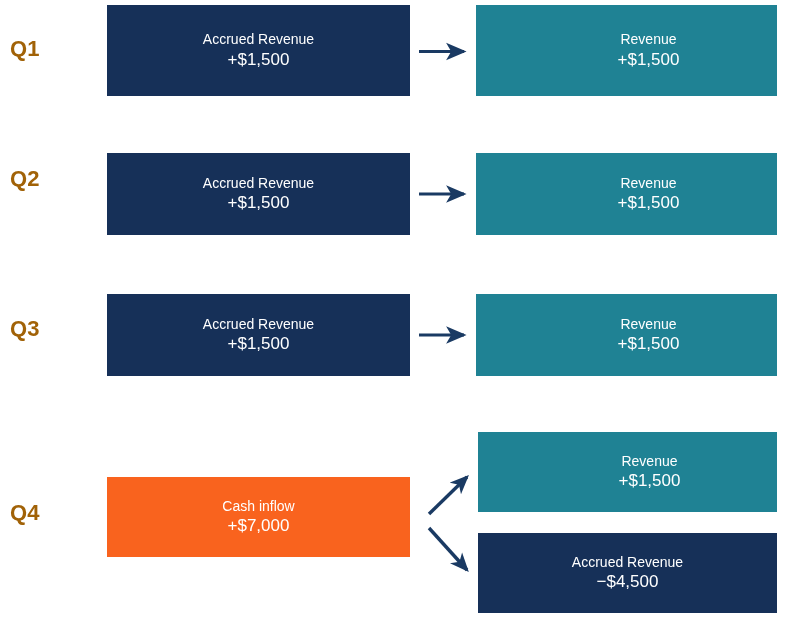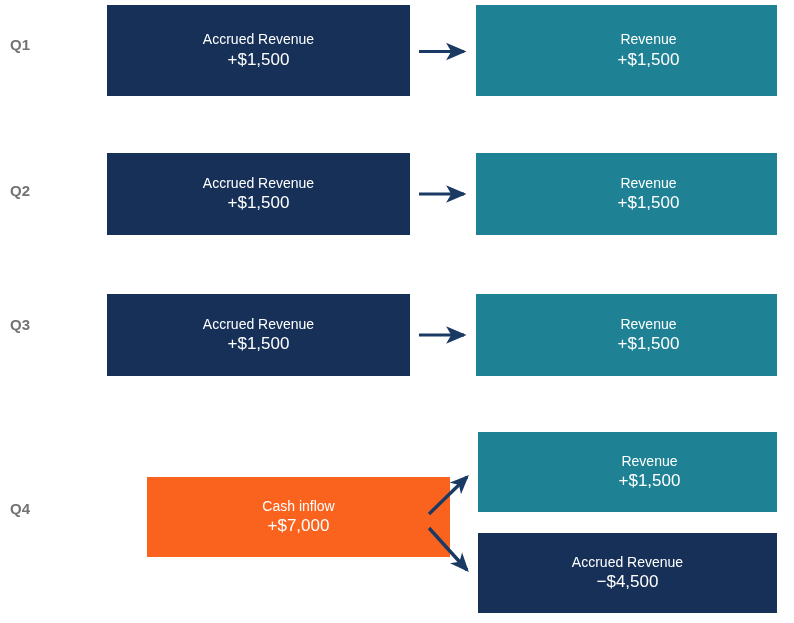--- a/index.html
+++ b/index.html
@@ -16,23 +16,23 @@
   }
   #canvas {
     position: absolute;
     left: 0;
     top: 0;
     width: 794px;
     height: 623px;
   }
   .qlabel {
     position: absolute;
-    font-size: 15px;
+    font-size: 22px;
     font-weight: bold;
-    color: #737373;
+    color: #a16207;
     letter-spacing: 0.2px;
     text-align: left;
     white-space: nowrap;
   }
   .box {
     position: absolute;
     display: flex;
     flex-direction: column;
     align-items: center;
     justify-content: center;
@@ -71,21 +71,21 @@
   <div class="box navy" style="left:107px; top:5px; width:303px; height:91px;">
     <span class="t-title">Accrued Revenue</span>
     <span class="t-amount">+$1,500</span>
   </div>
 
   <div class="box teal" style="left:476px; top:5px; width:301px; height:91px;">
     <span class="t-title">Revenue</span>
     <span class="t-amount">+$1,500</span>
   </div>
 
-  <div class="qlabel" style="left:10px; top:182px;">Q2</div>
+  <div class="qlabel" style="left:10px; top:166px;">Q2</div>
 
   <div class="box navy" style="left:107px; top:153px; width:303px; height:82px;">
     <span class="t-title">Accrued Revenue</span>
     <span class="t-amount">+$1,500</span>
   </div>
 
   <div class="box teal" style="left:476px; top:153px; width:301px; height:82px;">
     <span class="t-title">Revenue</span>
     <span class="t-amount">+$1,500</span>
   </div>
@@ -97,21 +97,21 @@
     <span class="t-amount">+$1,500</span>
   </div>
 
   <div class="box teal" style="left:476px; top:294px; width:301px; height:82px;">
     <span class="t-title">Revenue</span>
     <span class="t-amount">+$1,500</span>
   </div>
 
   <div class="qlabel" style="left:10px; top:500px;">Q4</div>
 
-  <div class="box orange" style="left:107px; top:477px; width:303px; height:80px;margin-left:40px;">
+  <div class="box orange" style="left:107px; top:477px; width:303px; height:80px;">
     <span class="t-title">Cash inflow</span>
     <span class="t-amount">+$7,000</span>
   </div>
 
   <div class="box teal" style="left:478px; top:432px; width:299px; height:80px;">
     <span class="t-title">Revenue</span>
     <span class="t-amount">+$1,500</span>
   </div>
 
   <div class="box navy" style="left:478px; top:533px; width:299px; height:80px;">

